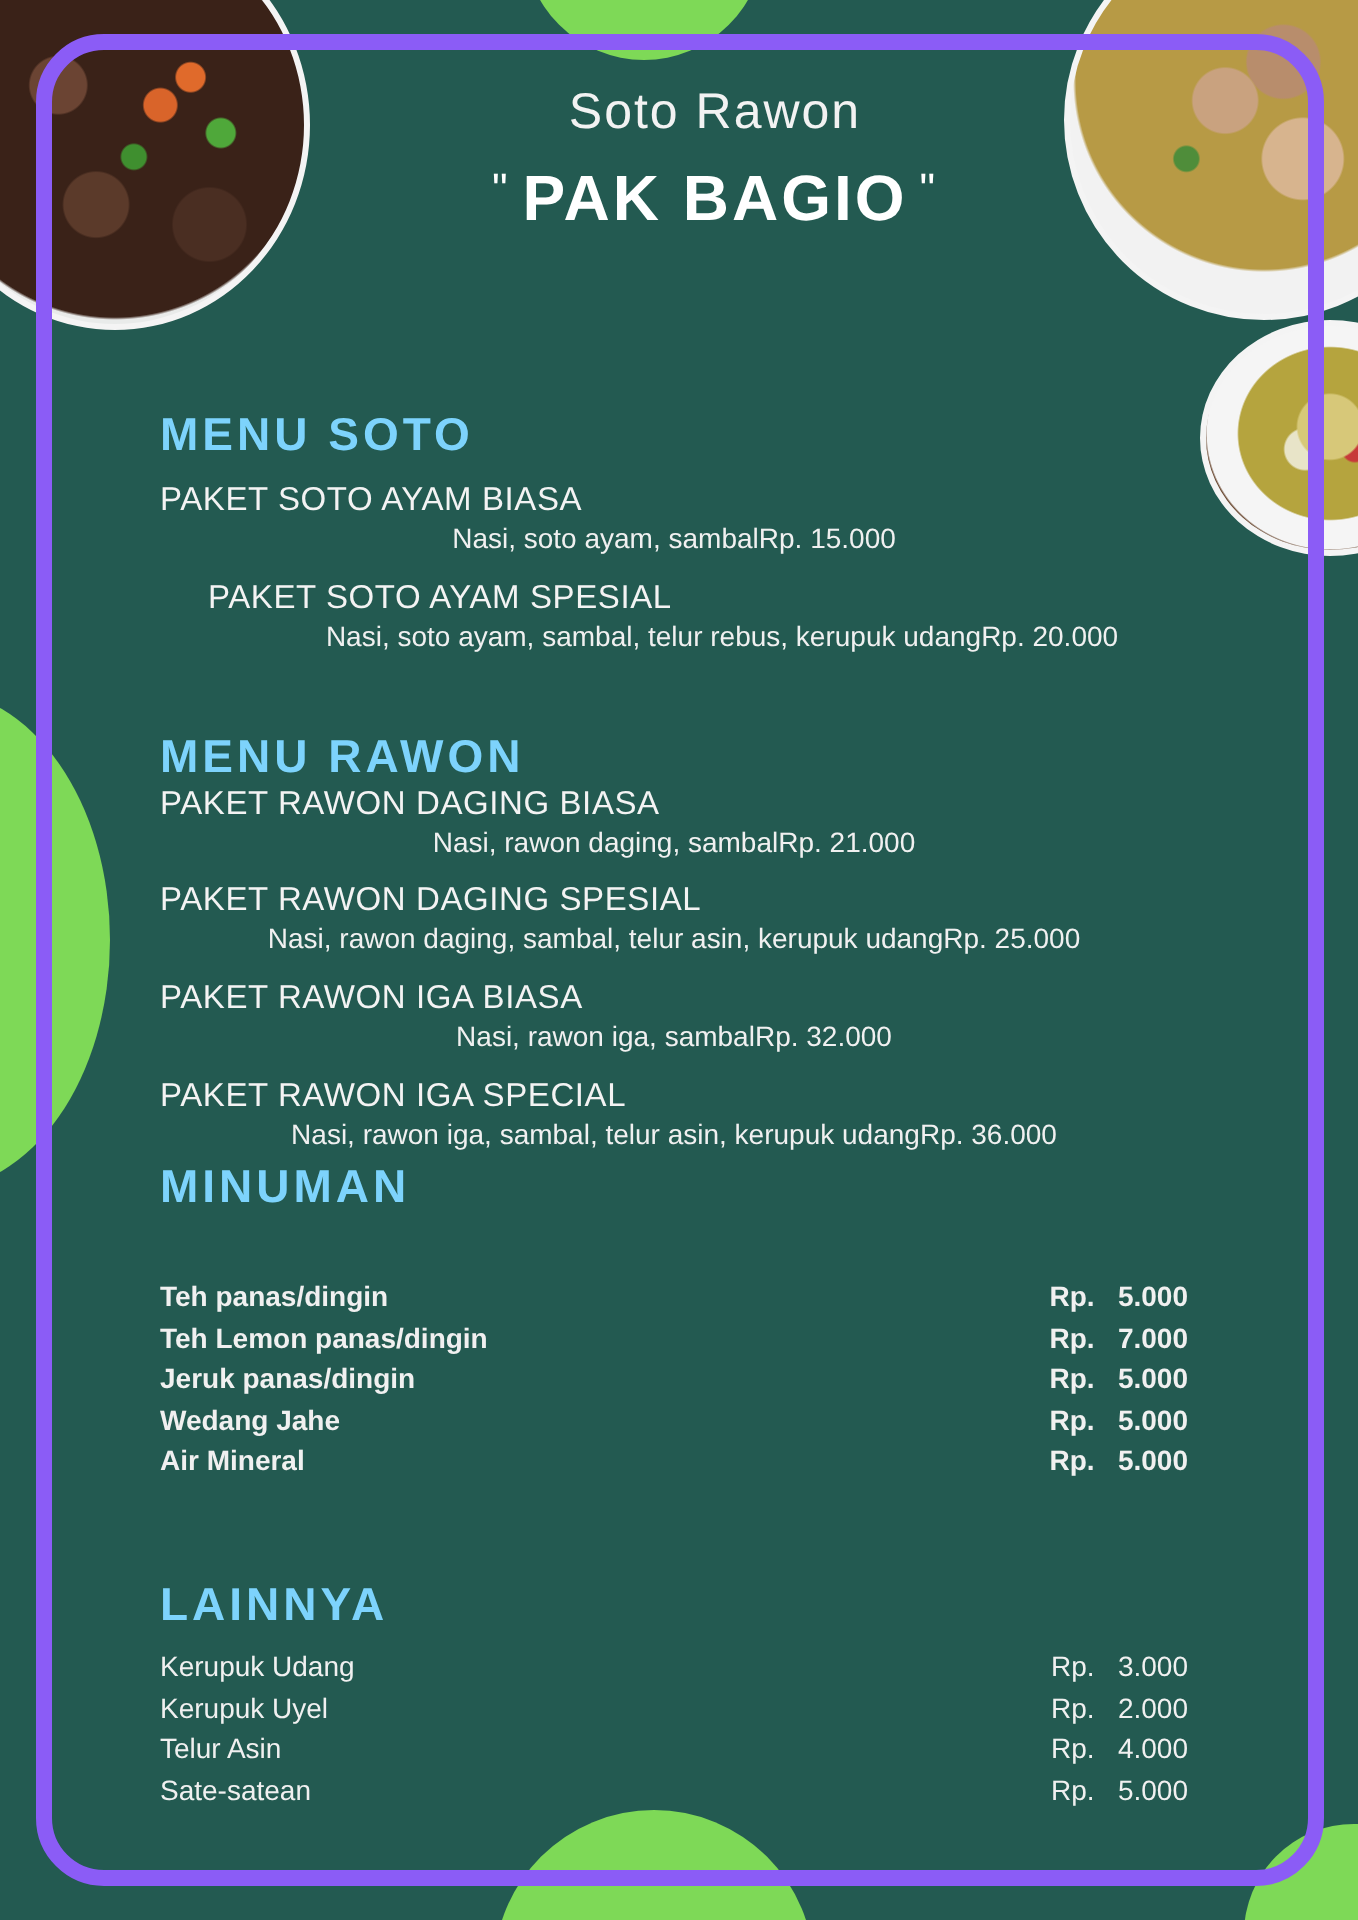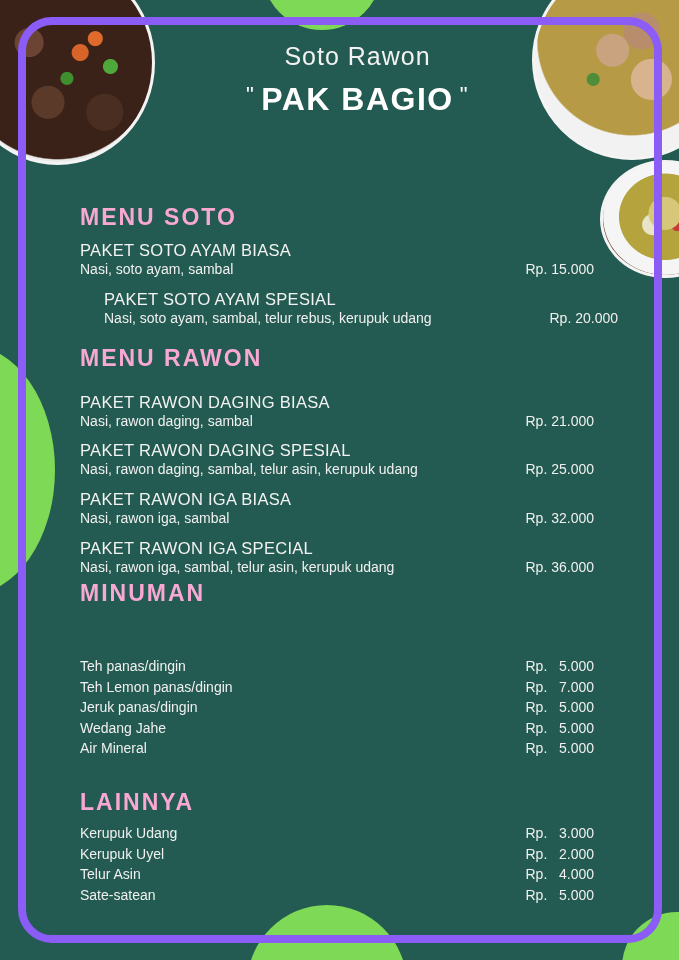--- a/index.html
+++ b/index.html
@@ -52,25 +52,25 @@
     border: 8px solid #8b5cf6; border-radius: 34px;
   }
 
   .header { position: absolute; left: 0; top: 42px; width: 715px; text-align: center; }
   .subtitle { font-size: 25px; font-weight: 400; letter-spacing: 1px; color: #f2f2f2; }
   .title { margin-top: 10px; font-size: 32px; font-weight: 700; letter-spacing: 1.5px; }
   .title .q { font-size: 22px; font-weight: 400; vertical-align: 8px; padding: 0 6px; }
 
   .section-title {
     position: absolute; left: 80px; font-size: 23px; font-weight: 700;
-    letter-spacing: 2px; color: #f9a8d4;
+    letter-spacing: 2px; color: #7dd3fc;
   }
   .pkg { position: absolute; left: 80px; width: 514px; }
   .pkg-name { font-size: 16.5px; letter-spacing: 0.3px; line-height: 20px; color: #f3f3f3; }
-  .pkg-row { display: flex; justify-content: space-between; font-size: 14px; line-height: 18px; color: #f0f0f0; }
+  .pkg-row { display: flex; justify-content: center; font-size: 14px; line-height: 18px; color: #f0f0f0; }
   .price { white-space: pre; }
 
   .list { position: absolute; left: 80px; width: 514px; }
   .list-row { display: flex; justify-content: space-between; font-size: 14px; line-height: 20.5px; color: #f0f0f0; }
 </style>
 </head>
 <body>
 
 <div class="blob blob-top"></div>
 <div class="blob blob-left"></div>
@@ -99,21 +99,21 @@
     </div>
 </div>
 <div class="pkg" style="top:289px;margin-left:24px;">
   <div class="pkg-name">PAKET SOTO AYAM SPESIAL</div>
   <div class="pkg-row">
       <span>Nasi, soto ayam, sambal, telur rebus, kerupuk udang</span>
       <span class="price">Rp. 20.000</span>
     </div>
 </div>
 
-<div class="section-title" style="top:345px;">MENU RAWON</div>
+<div class="section-title" style="top:365px;">MENU RAWON</div>
 <div class="pkg" style="top:392px;">
   <div class="pkg-name">PAKET RAWON DAGING BIASA</div>
   <div class="pkg-row">
       <span>Nasi, rawon daging, sambal</span>
       <span class="price">Rp. 21.000</span>
     </div>
 </div>
 <div class="pkg" style="top:440px;">
   <div class="pkg-name">PAKET RAWON DAGING SPESIAL</div>
   <div class="pkg-row">
@@ -130,21 +130,21 @@
 </div>
 <div class="pkg" style="top:538px;">
   <div class="pkg-name">PAKET RAWON IGA SPECIAL</div>
   <div class="pkg-row">
       <span>Nasi, rawon iga, sambal, telur asin, kerupuk udang</span>
       <span class="price">Rp. 36.000</span>
     </div>
 </div>
 
 <div class="section-title" style="top:580px;">MINUMAN</div>
-<div class="list" style="top:656px;">
+<div class="list" style="top:638px;font-weight:bold;">
   <div class="list-row">
       <span>Teh panas/dingin</span>
       <span class="price">Rp.   5.000</span>
     </div>
   <div class="list-row">
       <span>Teh Lemon panas/dingin</span>
       <span class="price">Rp.   7.000</span>
     </div>
   <div class="list-row">
       <span>Jeruk panas/dingin</span>

